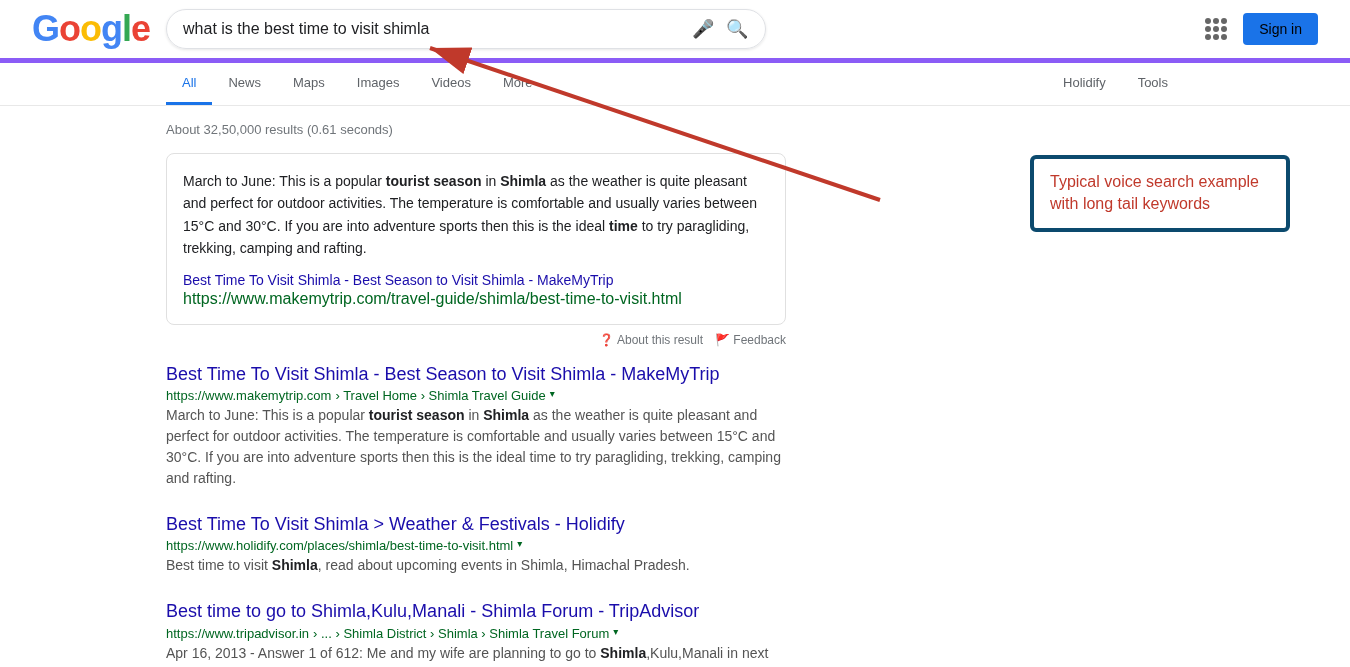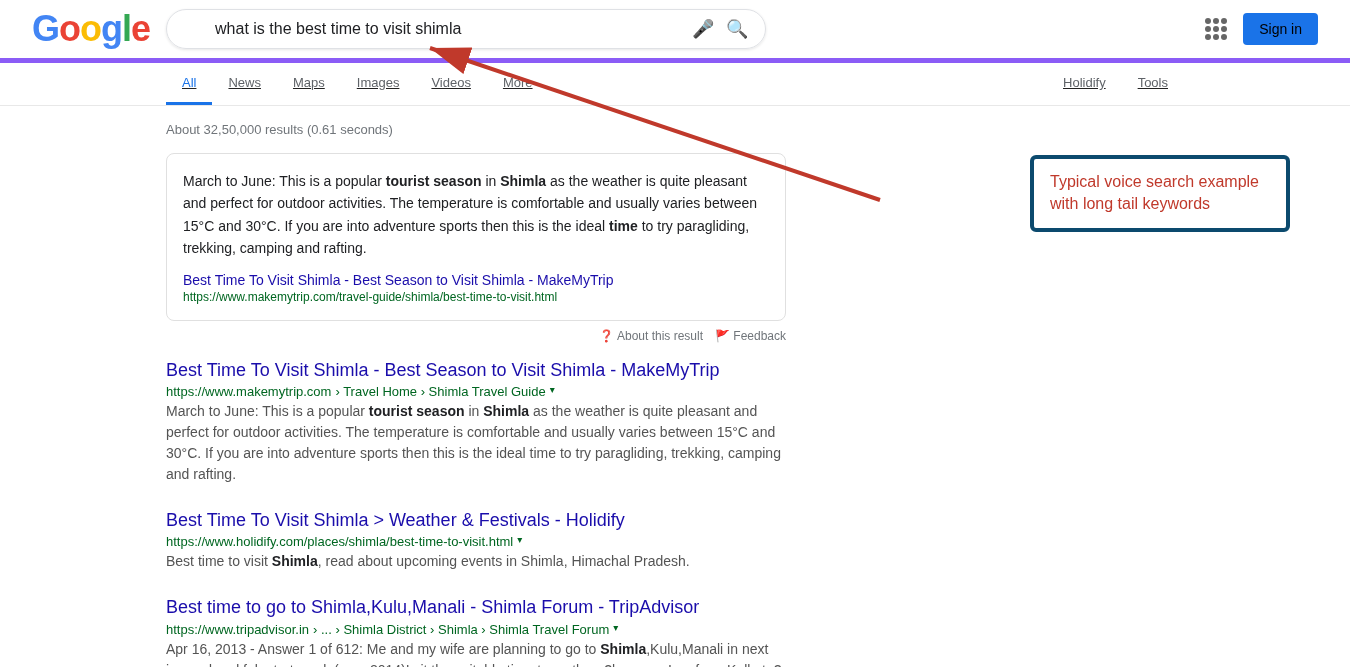--- a/index.html
+++ b/index.html
@@ -9,46 +9,46 @@
     .header { display: flex; align-items: center; padding: 8px 32px; border-bottom: 5px solid #8b5cf6; position: relative; }
     .google-logo { font-size: 36px; font-weight: bold; margin-right: 16px; letter-spacing: -1px; cursor: default; user-select: none; }
     .logo-g { color: #4285F4; }
     .logo-o1 { color: #EA4335; }
     .logo-o2 { color: #FBBC05; }
     .logo-g2 { color: #4285F4; }
     .logo-l { color: #34A853; }
     .logo-e { color: #EA4335; }
 
     .search-bar-wrapper { display: flex; align-items: center; border: 1px solid #dfe1e5; border-radius: 24px; padding: 8px 16px; width: 600px; box-shadow: 0 1px 3px rgba(0,0,0,0.1); }
-    .search-input { border: none; outline: none; flex: 1; font-size: 16px; color: #202124; margin-left: 32px; }
+    .search-input { border: none; outline: none; flex: 1; font-size: 16px; color: #202124; }
     .search-icons { display: flex; align-items: center; gap: 12px; }
     .mic-icon { font-size: 18px; color: #4285F4; cursor: pointer; }
     .search-icon-btn { font-size: 18px; color: #4285F4; cursor: pointer; }
 
     .header-right { margin-left: auto; display: flex; align-items: center; gap: 12px; }
     .grid-icon { display: grid; grid-template-columns: repeat(3,6px); gap: 2px; cursor: pointer; padding: 4px; }
     .grid-dot { width: 6px; height: 6px; background: #666; border-radius: 50%; }
     .sign-in-btn { background: #1a73e8; color: #000000; border: none; border-radius: 4px; padding: 8px 16px; font-size: 14px; cursor: pointer; font-weight: 500; }
 
     
-    .nav-tabs { display: flex; align-items: center; padding: 0 166px; border-bottom: 1px solid #e8e8e8; text-decoration: underline; }
+    .nav-tabs { display: flex; align-items: center; padding: 0 166px; border-bottom: 1px solid #e8e8e8; }
     .nav-tab { padding: 12px 16px; font-size: 13px; color: #5f6368; cursor: pointer; text-decoration: none; border-bottom: 3px solid transparent; }
     .nav-tab.active { color: #1a73e8; border-bottom: 3px solid #1a73e8; font-weight: 500; }
 
     
     .results-area { padding: 8px 166px; }
     .results-count { font-size: 13px; color: #70757a; margin: 8px 0 16px 0; }
 
     
     .featured-snippet { border: 1px solid #e0e0e0; border-radius: 8px; padding: 16px; max-width: 620px; margin-bottom: 8px; }
     .snippet-text { font-size: 14px; line-height: 1.6; color: #202124; }
     .snippet-text b { font-weight: bold; }
     .snippet-link { margin-top: 12px; }
     .snippet-link a { color: #1a0dab; font-size: 14px; text-decoration: none; }
-    .snippet-url { font-size: 12px; color: #006621; margin-top: 2px; }
+    .snippet-url { font-size: 16px; color: #006621; margin-top: 2px; }
 
     .result-meta { display: flex; align-items: center; gap: 12px; font-size: 12px; color: #70757a; margin-bottom: 16px; max-width: 620px; justify-content: flex-end; }
     .result-meta span { cursor: pointer; }
 
     
     .result-item { max-width: 620px; margin-bottom: 24px; }
     .result-title a { color: #1a0dab; font-size: 18px; text-decoration: none; line-height: 1.3; }
     .result-url-line { display: flex; align-items: flex-start; gap: 4px; margin: 2px 0; font-size: 13px; color: #006621; }
     .result-url-line .breadcrumb { color: #006621; }
     .dropdown-arrow { font-size: 10px; color: #006621; cursor: pointer; }

